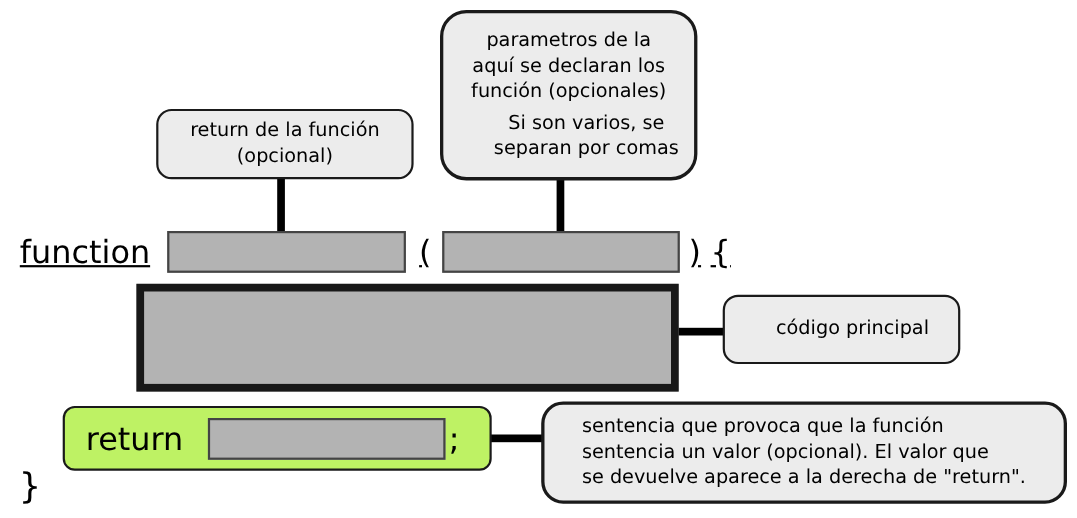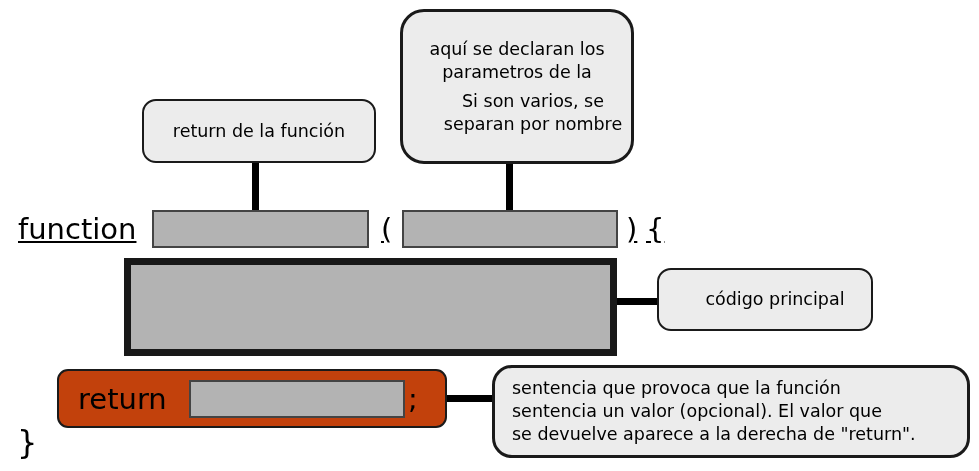--- a/index.html
+++ b/index.html
@@ -12,21 +12,21 @@
   .callout{
     position:absolute;background:#ececec;border:2px solid #1a1a1a;
     box-sizing:border-box;display:flex;flex-direction:column;
     justify-content:center;text-align:center;
   }
   .cline{font-size:17.5px;line-height:23px;white-space:nowrap;}
   #callout-name{left:142px;top:99px;width:234px;height:64px;border-radius:14px;}
   #callout-params{left:400px;top:9px;width:234px;height:155px;border-radius:24px;border-width:3px;}
   #callout-params .para2{margin-top:6px;padding-left:32px;}
   #callout-body{left:657px;top:268px;width:216px;height:63px;border-radius:14px;padding-left:20px;}
-  #callout-return{left:492px;top:365px;width:478px;height:93px;border-radius:20px;border-width:3px;text-align:left;padding-left:17px;}
+  #callout-return{left:492px;top:365px;width:478px;height:93px;border-radius:20px;border-width:3px;text-align:left;padding-left:34px;}
   
   .conn{position:absolute;background:#000;}
   #conn-name{left:252px;top:160px;width:7px;height:51px;}
   #conn-params{left:506px;top:162px;width:7px;height:49px;}
   #conn-body{left:612px;top:298px;width:46px;height:7px;}
   #conn-return{left:444px;top:395px;width:49px;height:7px;}
   
   .code-text{
     position:absolute;top:210px;height:38px;display:flex;align-items:center;
     font-size:29px;white-space:pre;text-decoration:underline;
@@ -39,49 +39,51 @@
   .gray-box{position:absolute;background:#b3b3b3;border:2px solid #444444;box-sizing:border-box;}
   #box-name{left:152px;top:210px;width:217px;height:38px;}
   #box-params{left:402px;top:210px;width:216px;height:38px;}
   #box-body{
     position:absolute;left:124px;top:258px;width:493px;height:98px;
     background:#b3b3b3;border:7px solid #181818;box-sizing:border-box;
   }
   
   #return-rect{
     position:absolute;left:57px;top:369px;width:390px;height:59px;
-    background:#c2410c;border:2px solid #1a1a1a;border-radius:11px;box-sizing:border-box;
+    background:#bef264;border:2px solid #1a1a1a;border-radius:11px;box-sizing:border-box;
   }
   #kw-return{position:absolute;left:19px;top:0;height:55px;display:flex;align-items:center;font-size:29px;}
   #box-return{left:130px;top:9px;width:216px;height:38px;}
   #semicolon{position:absolute;left:349px;top:0;height:55px;display:flex;align-items:center;font-size:29px;}
   #brace-close{position:absolute;left:17px;top:425px;font-size:32px;line-height:1.1;}
 </style>
 </head>
 <body>
 
 <div class="canvas">
 
   <div class="conn" id="conn-name"></div>
   <div class="conn" id="conn-params"></div>
   <div class="conn" id="conn-body"></div>
   <div class="conn" id="conn-return"></div>
 
   <div class="callout" id="callout-name">
     <div class="cline">return de la función</div>
+    <div class="cline">(opcional)</div>
   </div>
 
   <div class="callout" id="callout-params">
     <div>
+      <div class="cline">parametros de la</div>
       <div class="cline">aquí se declaran los</div>
-      <div class="cline">parametros de la</div>
+      <div class="cline">función (opcionales)</div>
     </div>
     <div class="para2">
       <div class="cline">Si son varios, se</div>
-      <div class="cline">separan por nombre</div>
+      <div class="cline">separan por comas</div>
     </div>
   </div>
 
   <div class="code-text" id="kw-function">function</div>
   <div class="gray-box" id="box-name"></div>
   <div class="code-text" id="paren-open">(</div>
   <div class="gray-box" id="box-params"></div>
   <div class="code-text" id="paren-close">)</div>
   <div class="code-text" id="brace-open">{</div>
 

